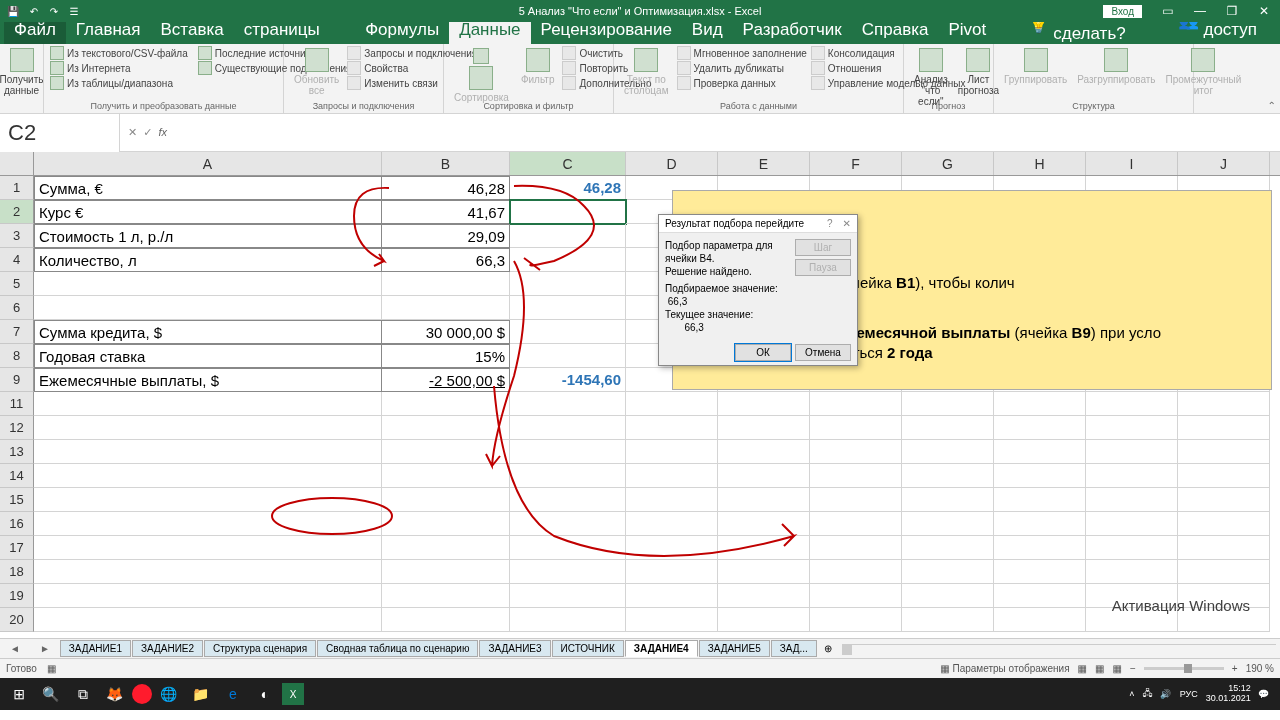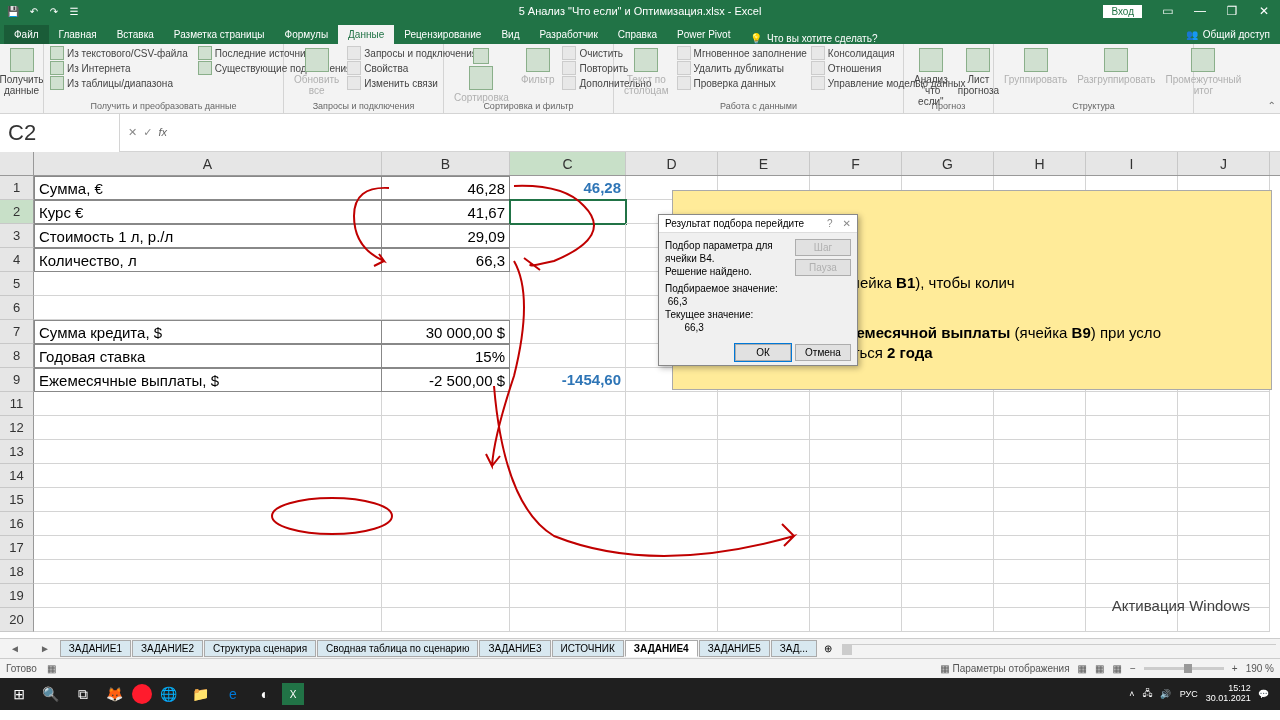--- a/index.html
+++ b/index.html
@@ -4,21 +4,21 @@
 <style>
 *{margin:0;padding:0;box-sizing:border-box;font-family:'Segoe UI',Tahoma,sans-serif;user-select:none}
 body{width:1280px;height:720px;background:#fff;overflow:hidden;position:relative;font-size:11px}
 .titlebar{height:22px;background:#217346;color:#fff;display:flex;align-items:center;position:relative}
 .qat{display:flex;gap:4px;padding-left:6px;align-items:center}
 .qat span{width:16px;height:16px;display:inline-flex;align-items:center;justify-content:center;font-size:10px;color:#fff}
 .title{position:absolute;left:50%;transform:translateX(-50%);font-size:11px}
 .winbtns{margin-left:auto;display:flex;align-items:center}
 .login{background:#fff;color:#217346;padding:1px 8px;font-size:10px;margin-right:10px}
 .wb{width:32px;height:22px;display:flex;align-items:center;justify-content:center;color:#fff;font-size:12px}
-.ribbon-tabs{height:22px;background:#217346;display:flex;align-items:flex-end;color:#fff;font-size:10px;padding-left:4px}
+.ribbon-tabs{height:22px;background:#217346;display:flex;align-items:flex-end;color:#fff;font-size:17px;padding-left:4px}
 .tab{padding:4px 10px;cursor:pointer}
 .tab.active{background:#f3f3f3;color:#217346}
 .tab.file{background:#1a5c38}
 .tell{margin-left:10px;display:flex;align-items:center;gap:4px}
 .share{margin-left:auto;padding:4px 10px;display:flex;align-items:center;gap:4px}
 .ribbon{height:70px;background:#f3f3f3;border-bottom:1px solid #d4d4d4;display:flex;font-size:10px;position:relative}
 .rgroup{border-right:1px solid #d4d4d4;padding:2px 6px;display:flex;flex-direction:column;justify-content:space-between;position:relative}
 .rgroup-label{position:absolute;bottom:2px;left:0;right:0;text-align:center;font-size:9px;color:#666}
 .rbtn-big{display:flex;flex-direction:column;align-items:center;gap:2px;padding:2px 4px;text-align:center;line-height:1.1;font-size:10px;color:#444}
 .ricon{width:24px;height:24px;background:#d0e0d0;border:1px solid #8aaf8a}
@@ -400,21 +400,21 @@
         <div class="cell" style="width: 92px;"></div>
         <div class="cell" style="width: 92px;"></div>
         <div class="cell" style="width: 92px;"></div>
         <div class="cell" style="width: 92px;"></div>
         <div class="cell" style="width: 92px;"></div>
         <div class="cell" style="width: 92px;"></div>
       </div>
       <div class="row">
         <div class="rh">9</div>
         <div class="cell" style="width: 348px; border-width: 1px; border-style: solid; border-color: rgb(136, 136, 136);">Ежемесячные выплаты, $</div>
-        <div class="cell r" style="width: 128px; border-top: 1px solid rgb(136, 136, 136); border-bottom: 1px solid rgb(136, 136, 136); border-right: 1px solid rgb(136, 136, 136);">-2 500,00 $</div>
+        <div class="cell r" style="width: 128px; border-top: 1px solid rgb(136, 136, 136); border-bottom: 1px solid rgb(136, 136, 136); border-right: 1px solid rgb(136, 136, 136); text-decoration: underline;">-2 500,00 $</div>
         <div class="cell r blue" style="width: 116px;">-1454,60</div>
         <div class="cell" style="width: 92px;"></div>
         <div class="cell" style="width: 92px;"></div>
         <div class="cell" style="width: 92px;"></div>
         <div class="cell" style="width: 92px;"></div>
         <div class="cell" style="width: 92px;"></div>
         <div class="cell" style="width: 92px;"></div>
         <div class="cell" style="width: 92px;"></div>
       </div>
       <div class="row">

